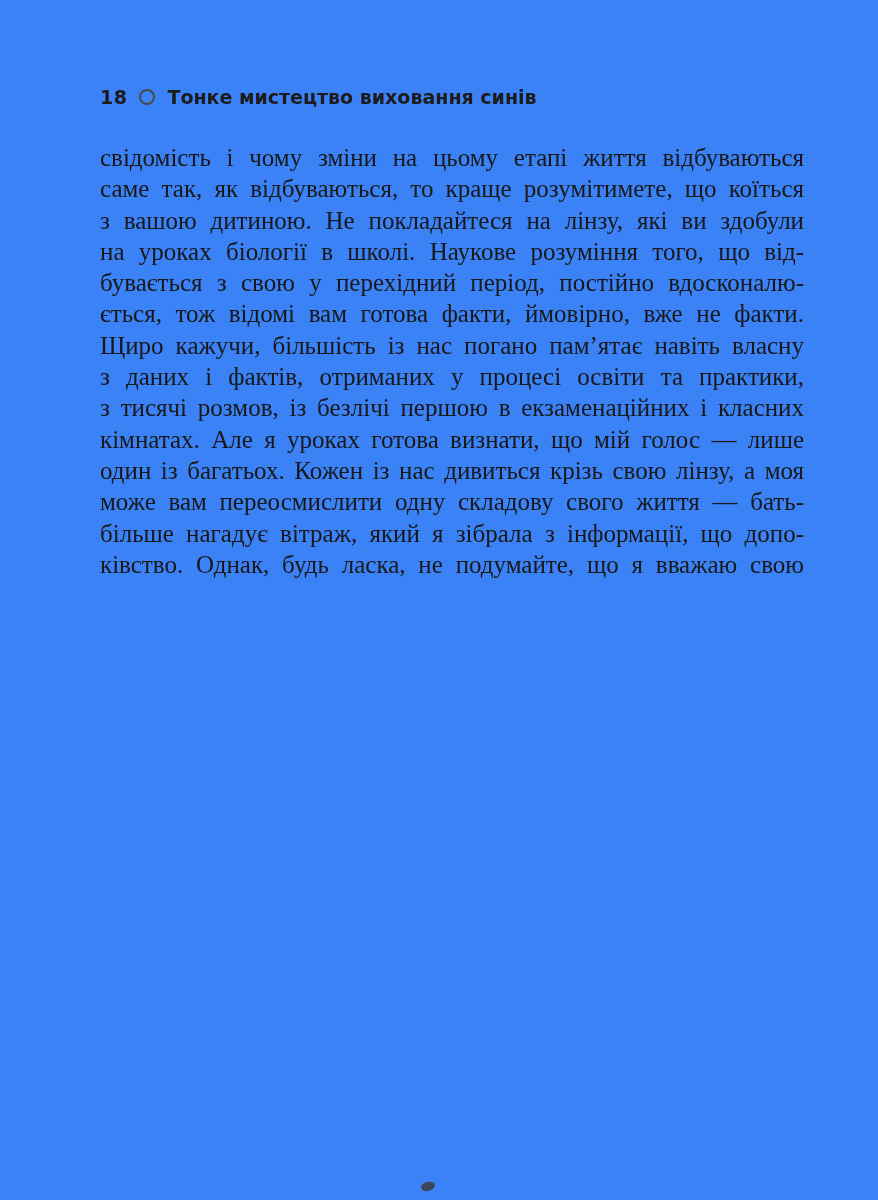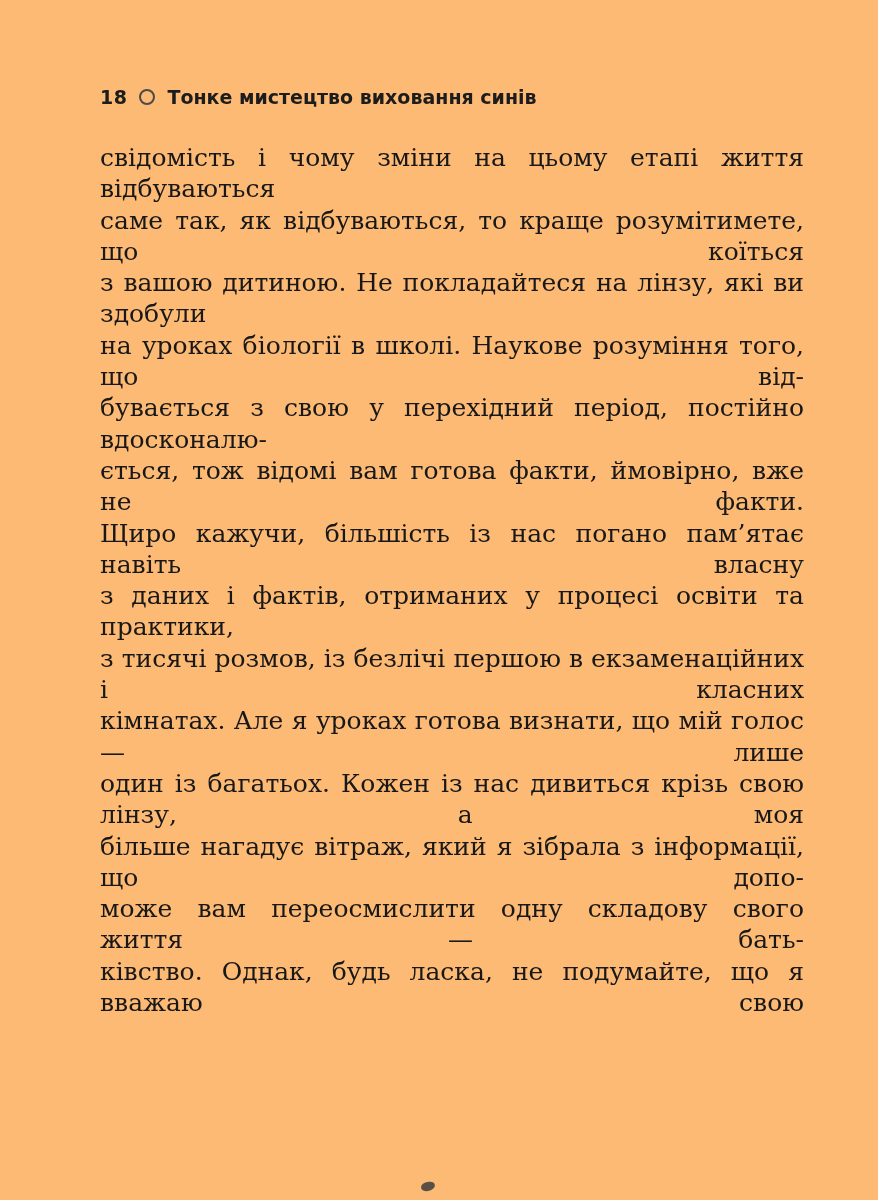--- a/index.html
+++ b/index.html
@@ -4,21 +4,21 @@
 <style>
   html, body {
     margin: 0;
     padding: 0;
     background: #e8e8e8;
   }
   .page {
     position: relative;
     width: 878px;
     height: 1200px;
-    background: #fdba74;
+    background: #3b82f6;
     overflow: hidden;
     font-family: "DejaVu Serif", serif;
     color: #181818;
   }
   .content {
     position: absolute;
     left: 100px;
     top: 86px;
     width: 704px;
   }
@@ -48,20 +48,21 @@
     line-height: 31.3px;
   }
   .para {
     margin: 0;
   }
   .line {
     text-align: justify;
     text-align-last: justify;
     white-space: normal;
     word-spacing: normal;
+    font-family: Liberation Serif, serif;
   }
   .line.last {
     text-align-last: left;
   }
   .line.indent {
     text-indent: 28px;
   }
   .scan-artifact {
     position: absolute;
     left: 421px;
@@ -96,22 +97,22 @@
         <div class="line">бувається з свою у перехідний період, постійно вдосконалю-</div>
         <div class="line">ється, тож відомі вам готова факти, ймовірно, вже не факти.</div>
         <div class="line">Щиро кажучи, більшість із нас погано пам’ятає навіть власну</div>
       </div>
 
       <div class="para">
         <div class="line">з даних і фактів, отриманих у процесі освіти та практики,</div>
         <div class="line">з тисячі розмов, із безлічі першою в екзаменаційних і класних</div>
         <div class="line">кімнатах. Але я уроках готова визнати, що мій голос — лише</div>
         <div class="line">один із багатьох. Кожен із нас дивиться крізь свою лінзу, а моя</div>
+        <div class="line">може вам переосмислити одну складову свого життя — бать-</div>
         <div class="line">більше нагадує вітраж, який я зібрала з інформації, що допо-</div>
-        <div class="line">може вам переосмислити одну складову свого життя — бать-</div>
         <div class="line">ківство. Однак, будь ласка, не подумайте, що я вважаю свою</div>
 
       </div>
 
     </div>
   </div>
 
   <div class="scan-artifact"></div>
 </div>
 

